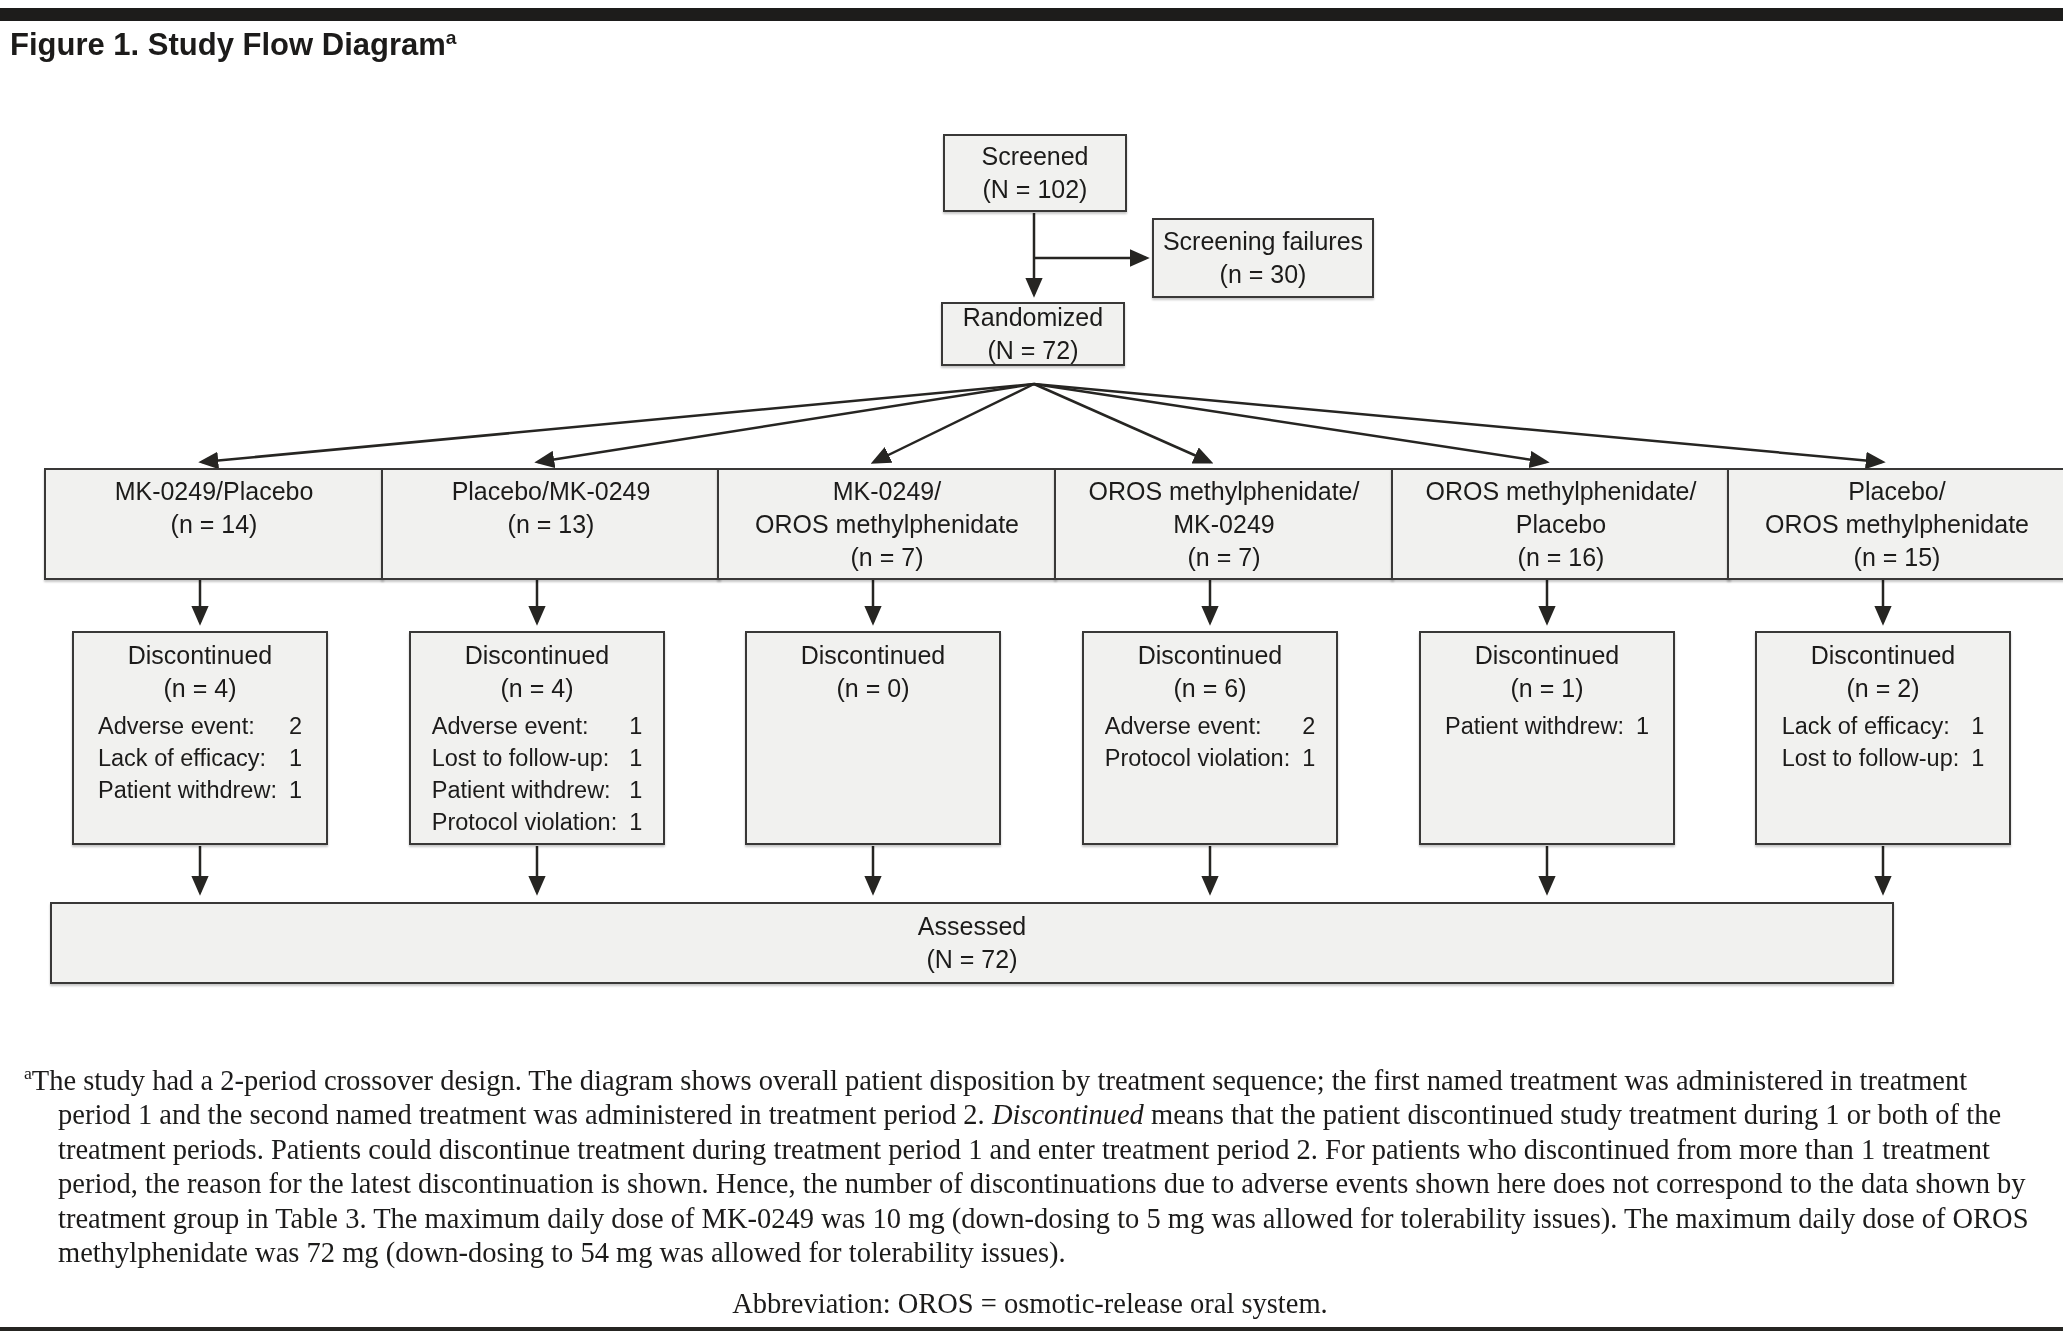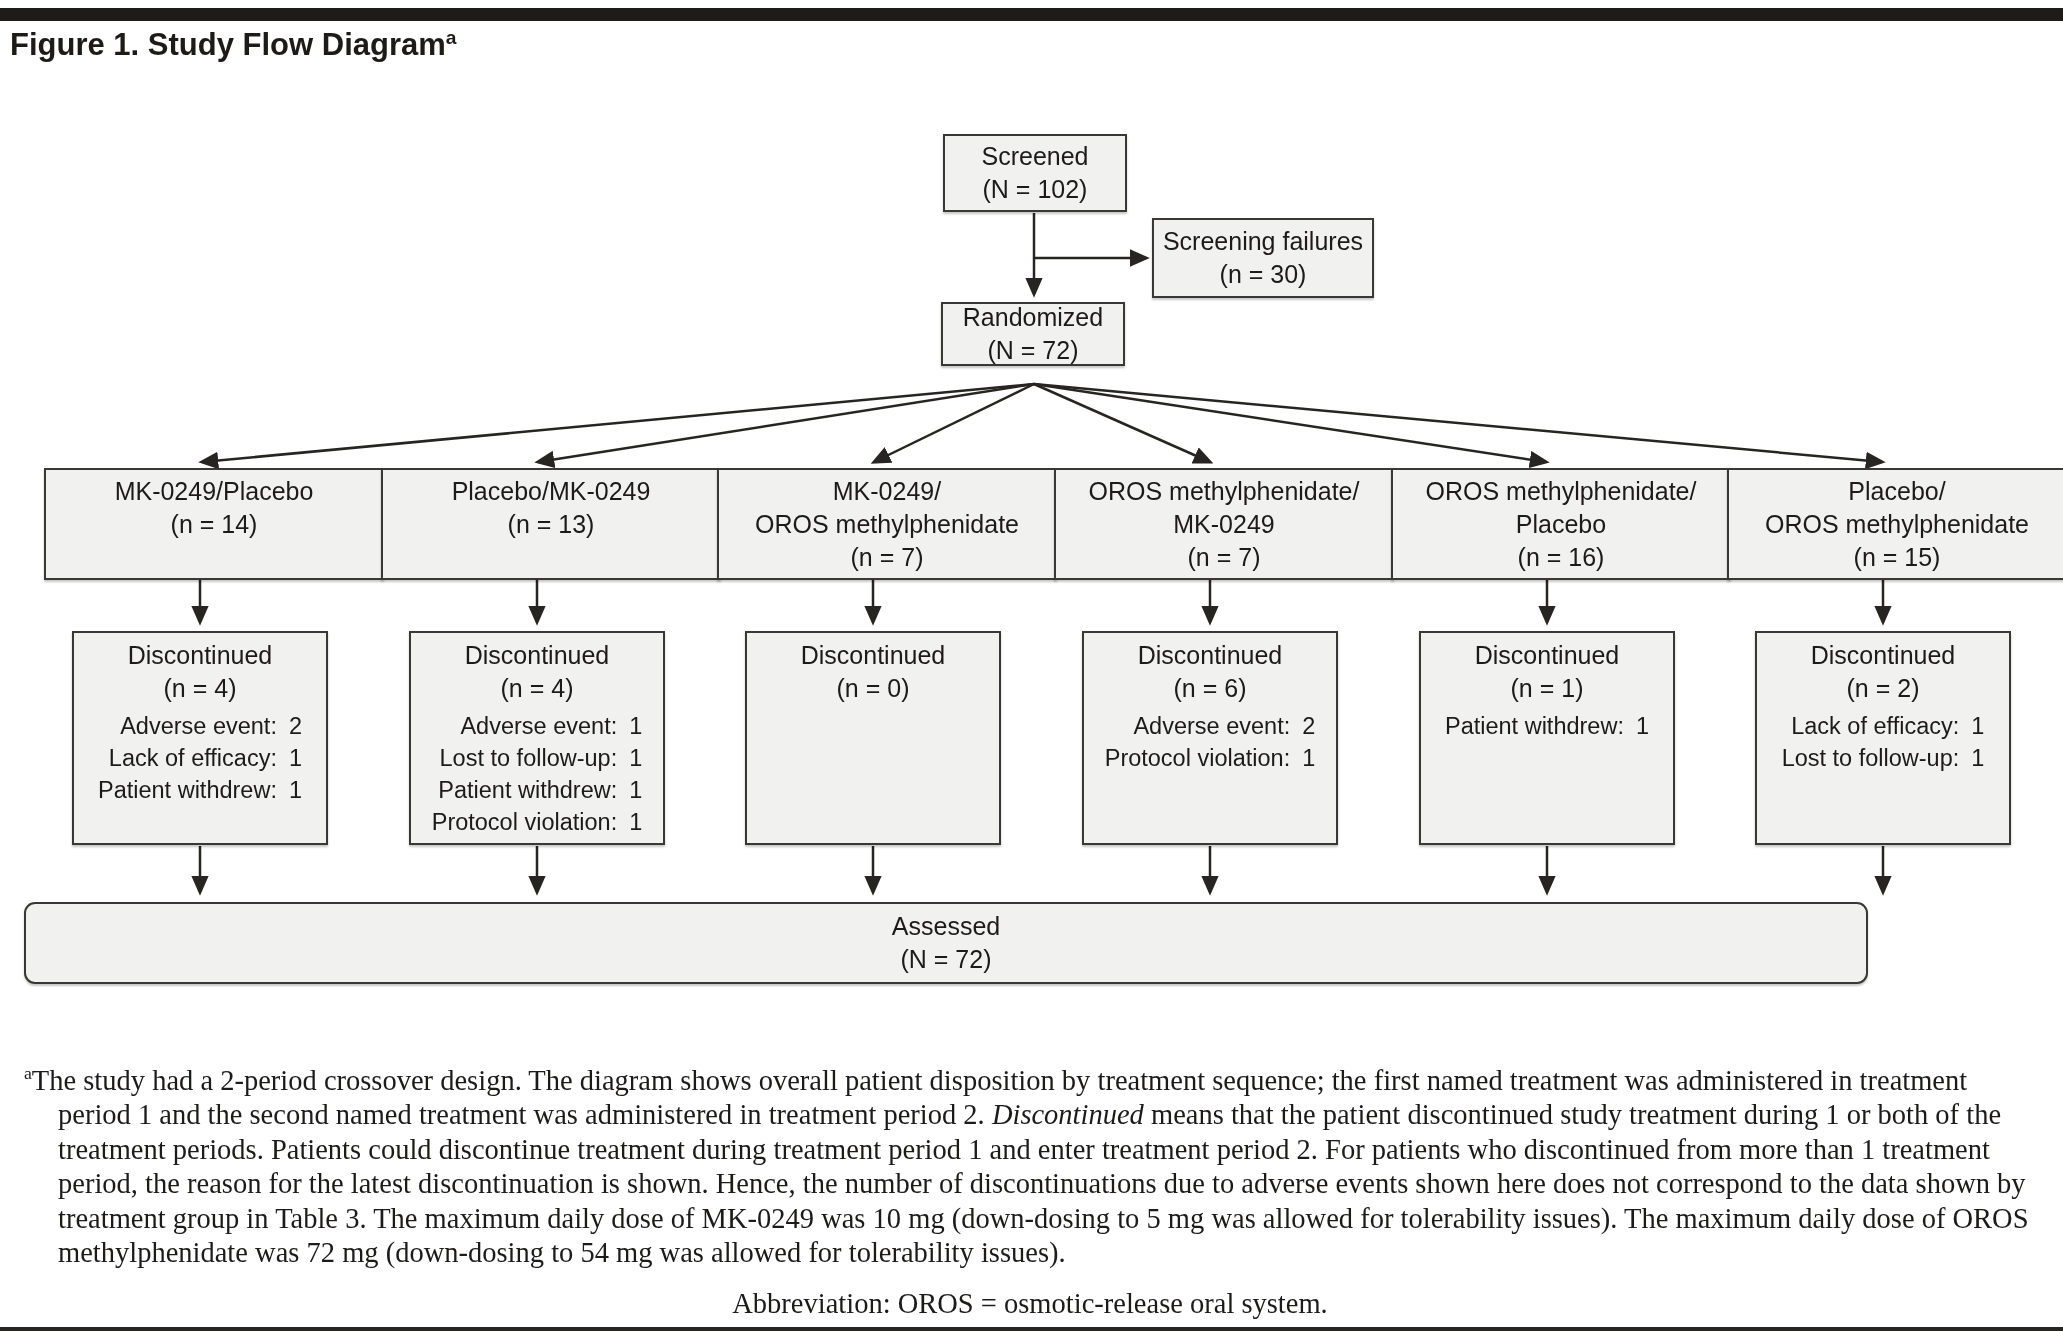--- a/index.html
+++ b/index.html
@@ -24,26 +24,26 @@
         font-size:25px;line-height:33px;color:var(--text);
         box-shadow:0 2px 2px rgba(0,0,0,0.22);}
   .fbox .bline{white-space:pre-line;}
   .center-v{display:flex;flex-direction:column;justify-content:center;text-align:center;}
 
   .box-screened{left:943px;top:134px;width:184px;height:78px;}
   .box-failures{left:1152px;top:218px;width:222px;height:80px;}
   .box-randomized{left:941px;top:302px;width:184px;height:64px;}
   .arm-box{top:468px;width:340px;height:112px;padding-top:5px;}
   .disc-box{top:631px;width:256px;height:214px;padding-top:6px;}
-  .box-assessed{left:24px;top:902px;width:1844px;height:82px;border-radius:11px;}
+  .box-assessed{left:50px;top:902px;width:1844px;height:82px;}
 
   .reasons{display:table;margin:5px auto 0 auto;border-spacing:0;
            font-size:23.5px;line-height:32px;}
   .reason-row{display:table-row;}
-  .r-label{display:table-cell;text-align:right;white-space:nowrap;margin-left:21px;}
+  .r-label{display:table-cell;text-align:left;white-space:nowrap;margin-left:21px;}
   .r-value{display:table-cell;text-align:right;padding-left:12px;}
 
   .footnote{position:absolute;left:8px;top:1040px;width:2044px;
             font-family:"Liberation Serif",serif;font-size:28.5px;line-height:34.5px;color:var(--text);}
   .footnote p{margin:16px;padding-left:34px;text-indent:-34px;}
   .footnote sup{font-size:62%;}
   .abbrev{margin-top:2px;text-align:center;}
   .bottom-rule{position:absolute;left:0;top:1327px;width:2063px;height:4px;background:var(--arrow);}
 </style>
 </head>

